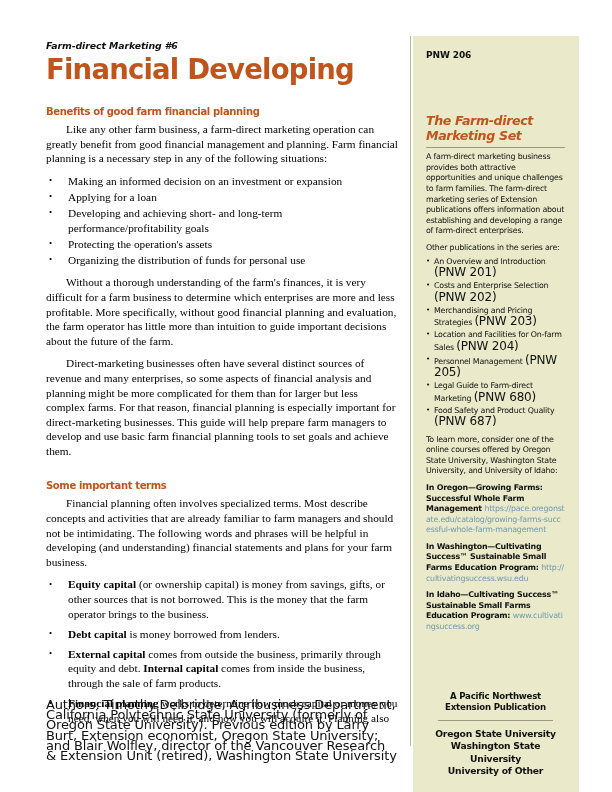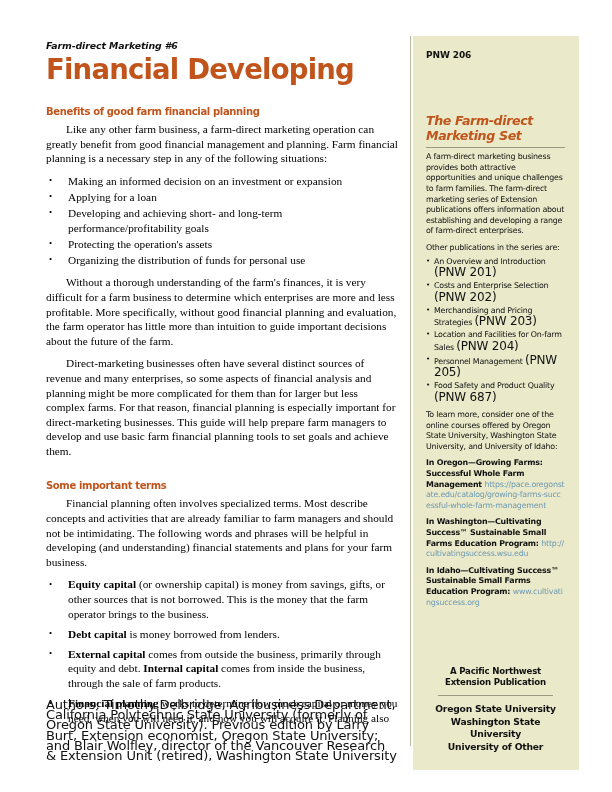--- a/index.html
+++ b/index.html
@@ -289,20 +289,21 @@
     <p class="side-p">A farm-direct marketing business provides both attractive opportunities and unique challenges to farm families. The farm-direct marketing series of Extension publications offers information about establishing and developing a range of farm-direct enterprises.</p>
 
     <p class="side-p tight">Other publications in the series are:</p>
 
     <ul class="side-list">
       <li><span>An Overview and Introduction </span><span class="pubno">(PNW 201)</span></li>
       <li><span>Costs and Enterprise Selection </span><span class="pubno">(PNW 202)</span></li>
       <li><span>Merchandising and Pricing Strategies </span><span class="pubno">(PNW 203)</span></li>
       <li><span>Location and Facilities for On-farm Sales </span><span class="pubno">(PNW 204)</span></li>
       <li><span>Personnel Management </span><span class="pubno">(PNW 205)</span></li>
+      <li><span>Legal Guide to Farm-direct Marketing </span><span class="pubno">(PNW 680)</span></li>
       <li><span>Food Safety and Product Quality </span><span class="pubno">(PNW 687)</span></li>
     </ul>
 
     <p class="side-p">To learn more, consider one of the online courses offered by Oregon State University, Washington State University, and University of Idaho:</p>
 
     <p class="side-p"><span class="side-head">In Oregon—Growing Farms: Successful Whole Farm Management </span><span class="url">https://pace.oregonstate.edu/catalog/growing-farms-successful-whole-farm-management</span></p>
 
     <p class="side-p"><span class="side-head">In Washington—Cultivating Success™ Sustainable Small Farms Education Program: </span><span class="url">http://cultivatingsuccess.wsu.edu</span></p>
 
     <p class="side-p"><span class="side-head">In Idaho—Cultivating Success™ Sustainable Small Farms Education Program: </span><span class="url">www.cultivatingsuccess.org</span></p>

